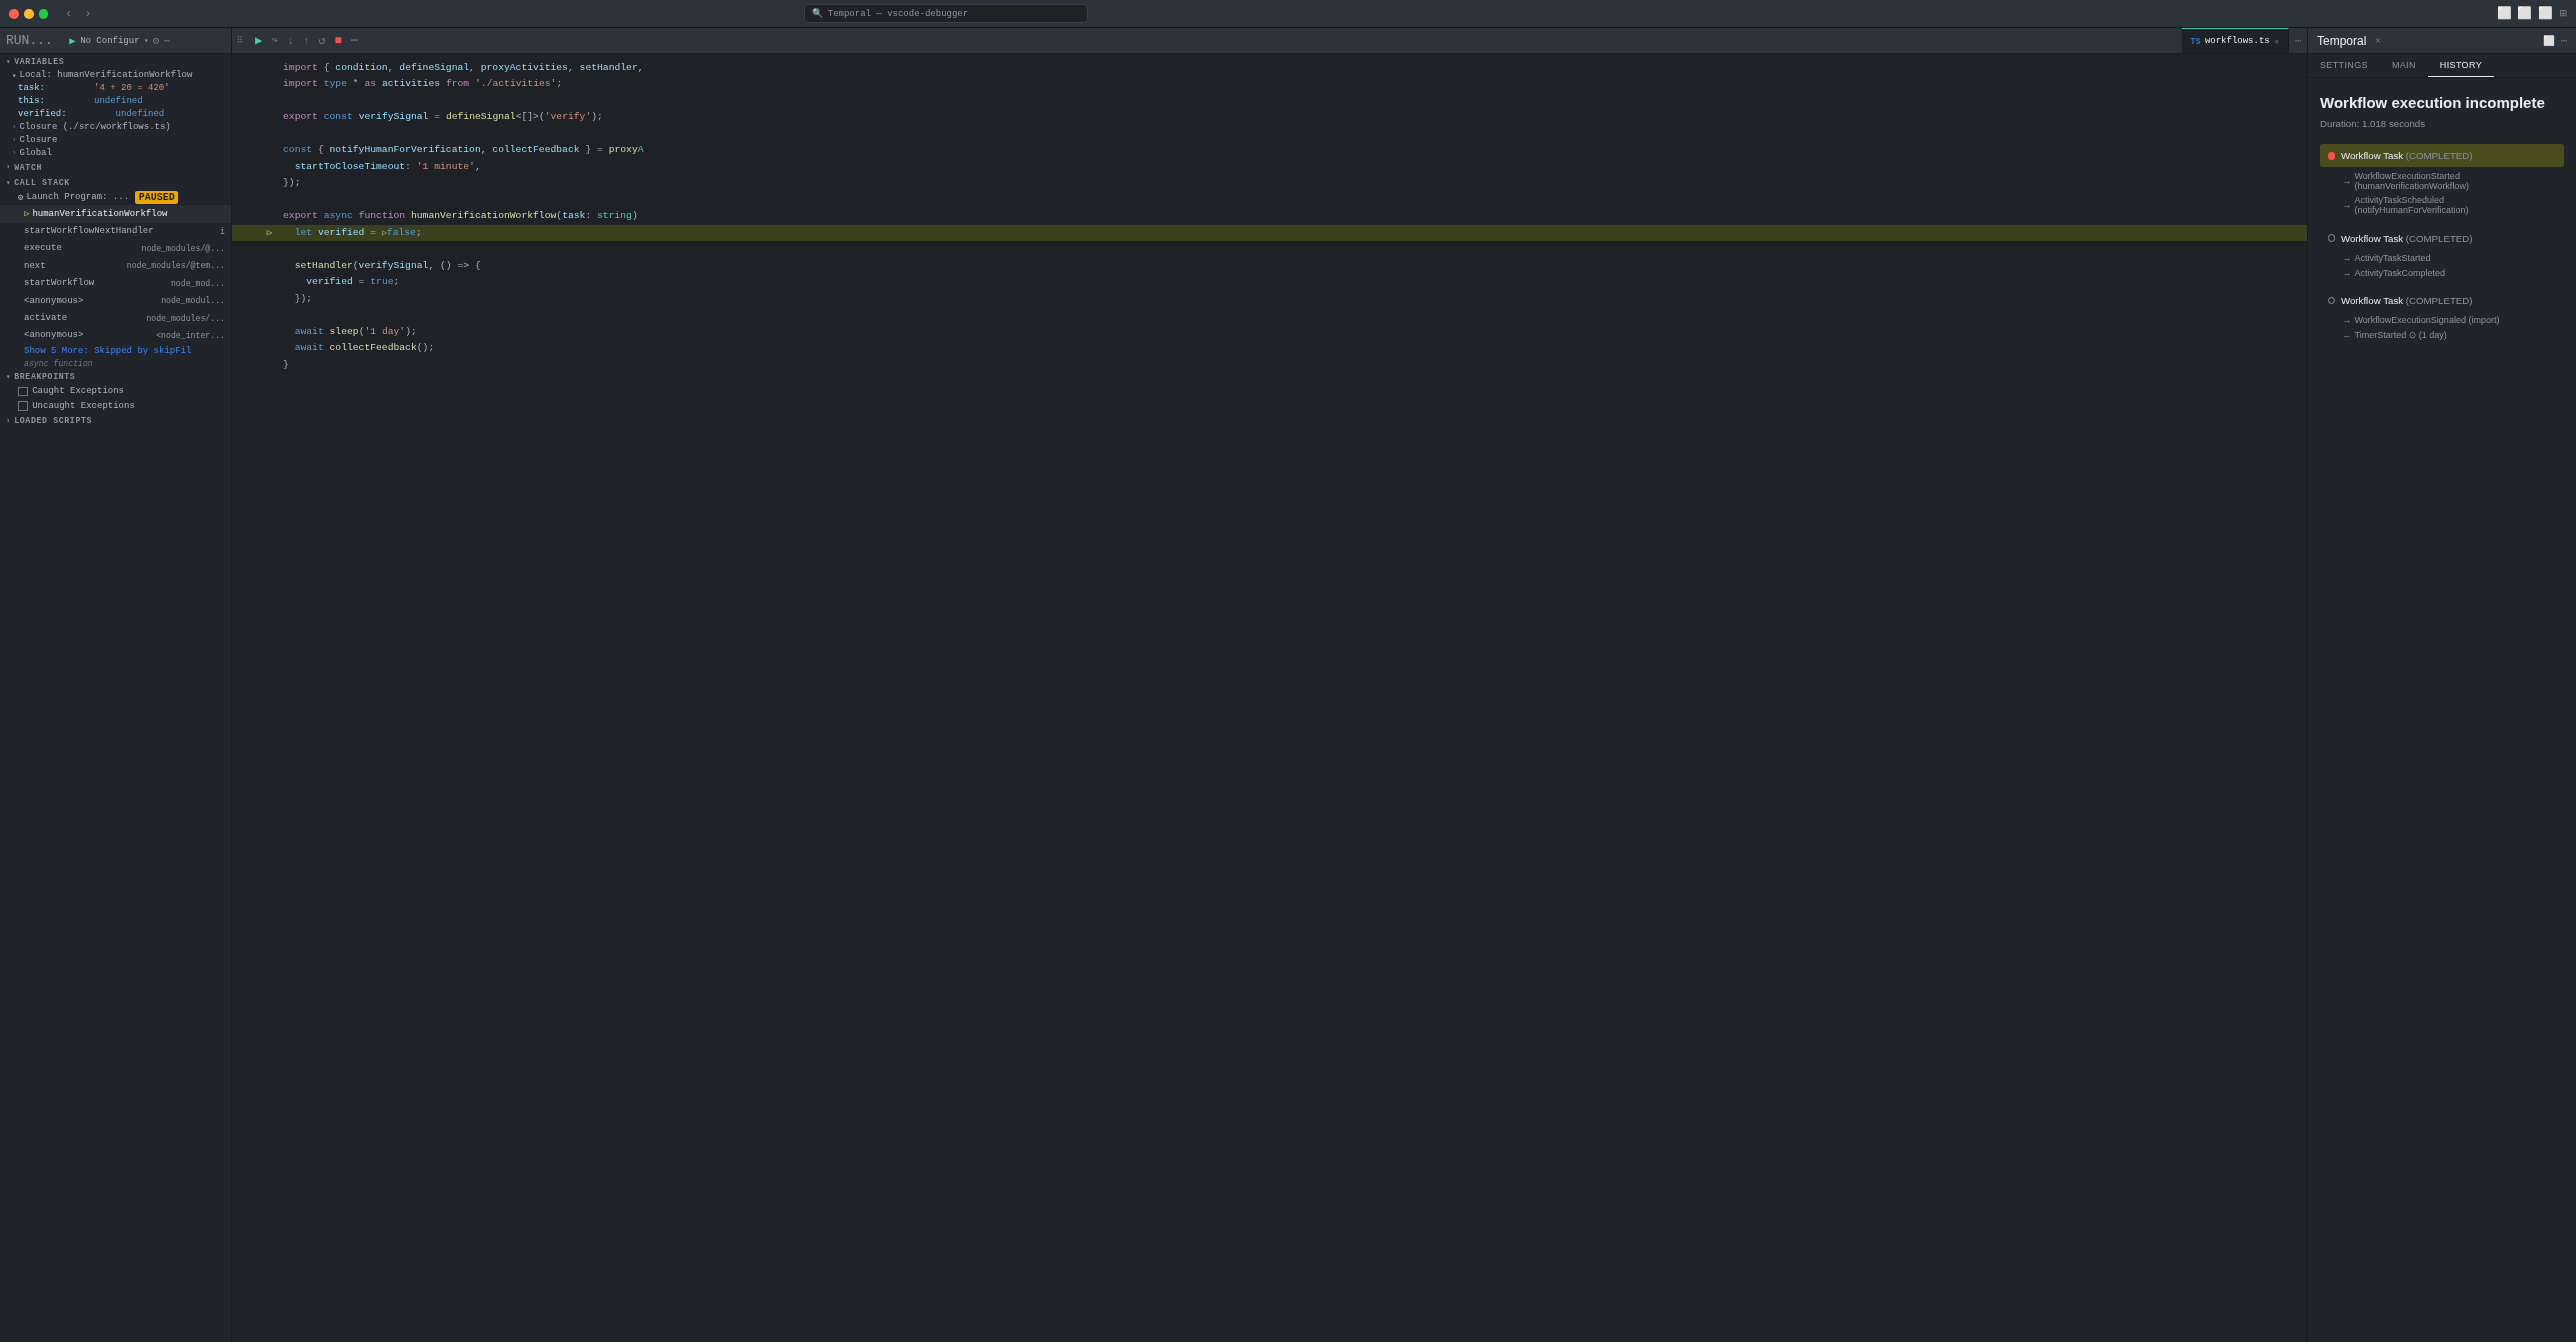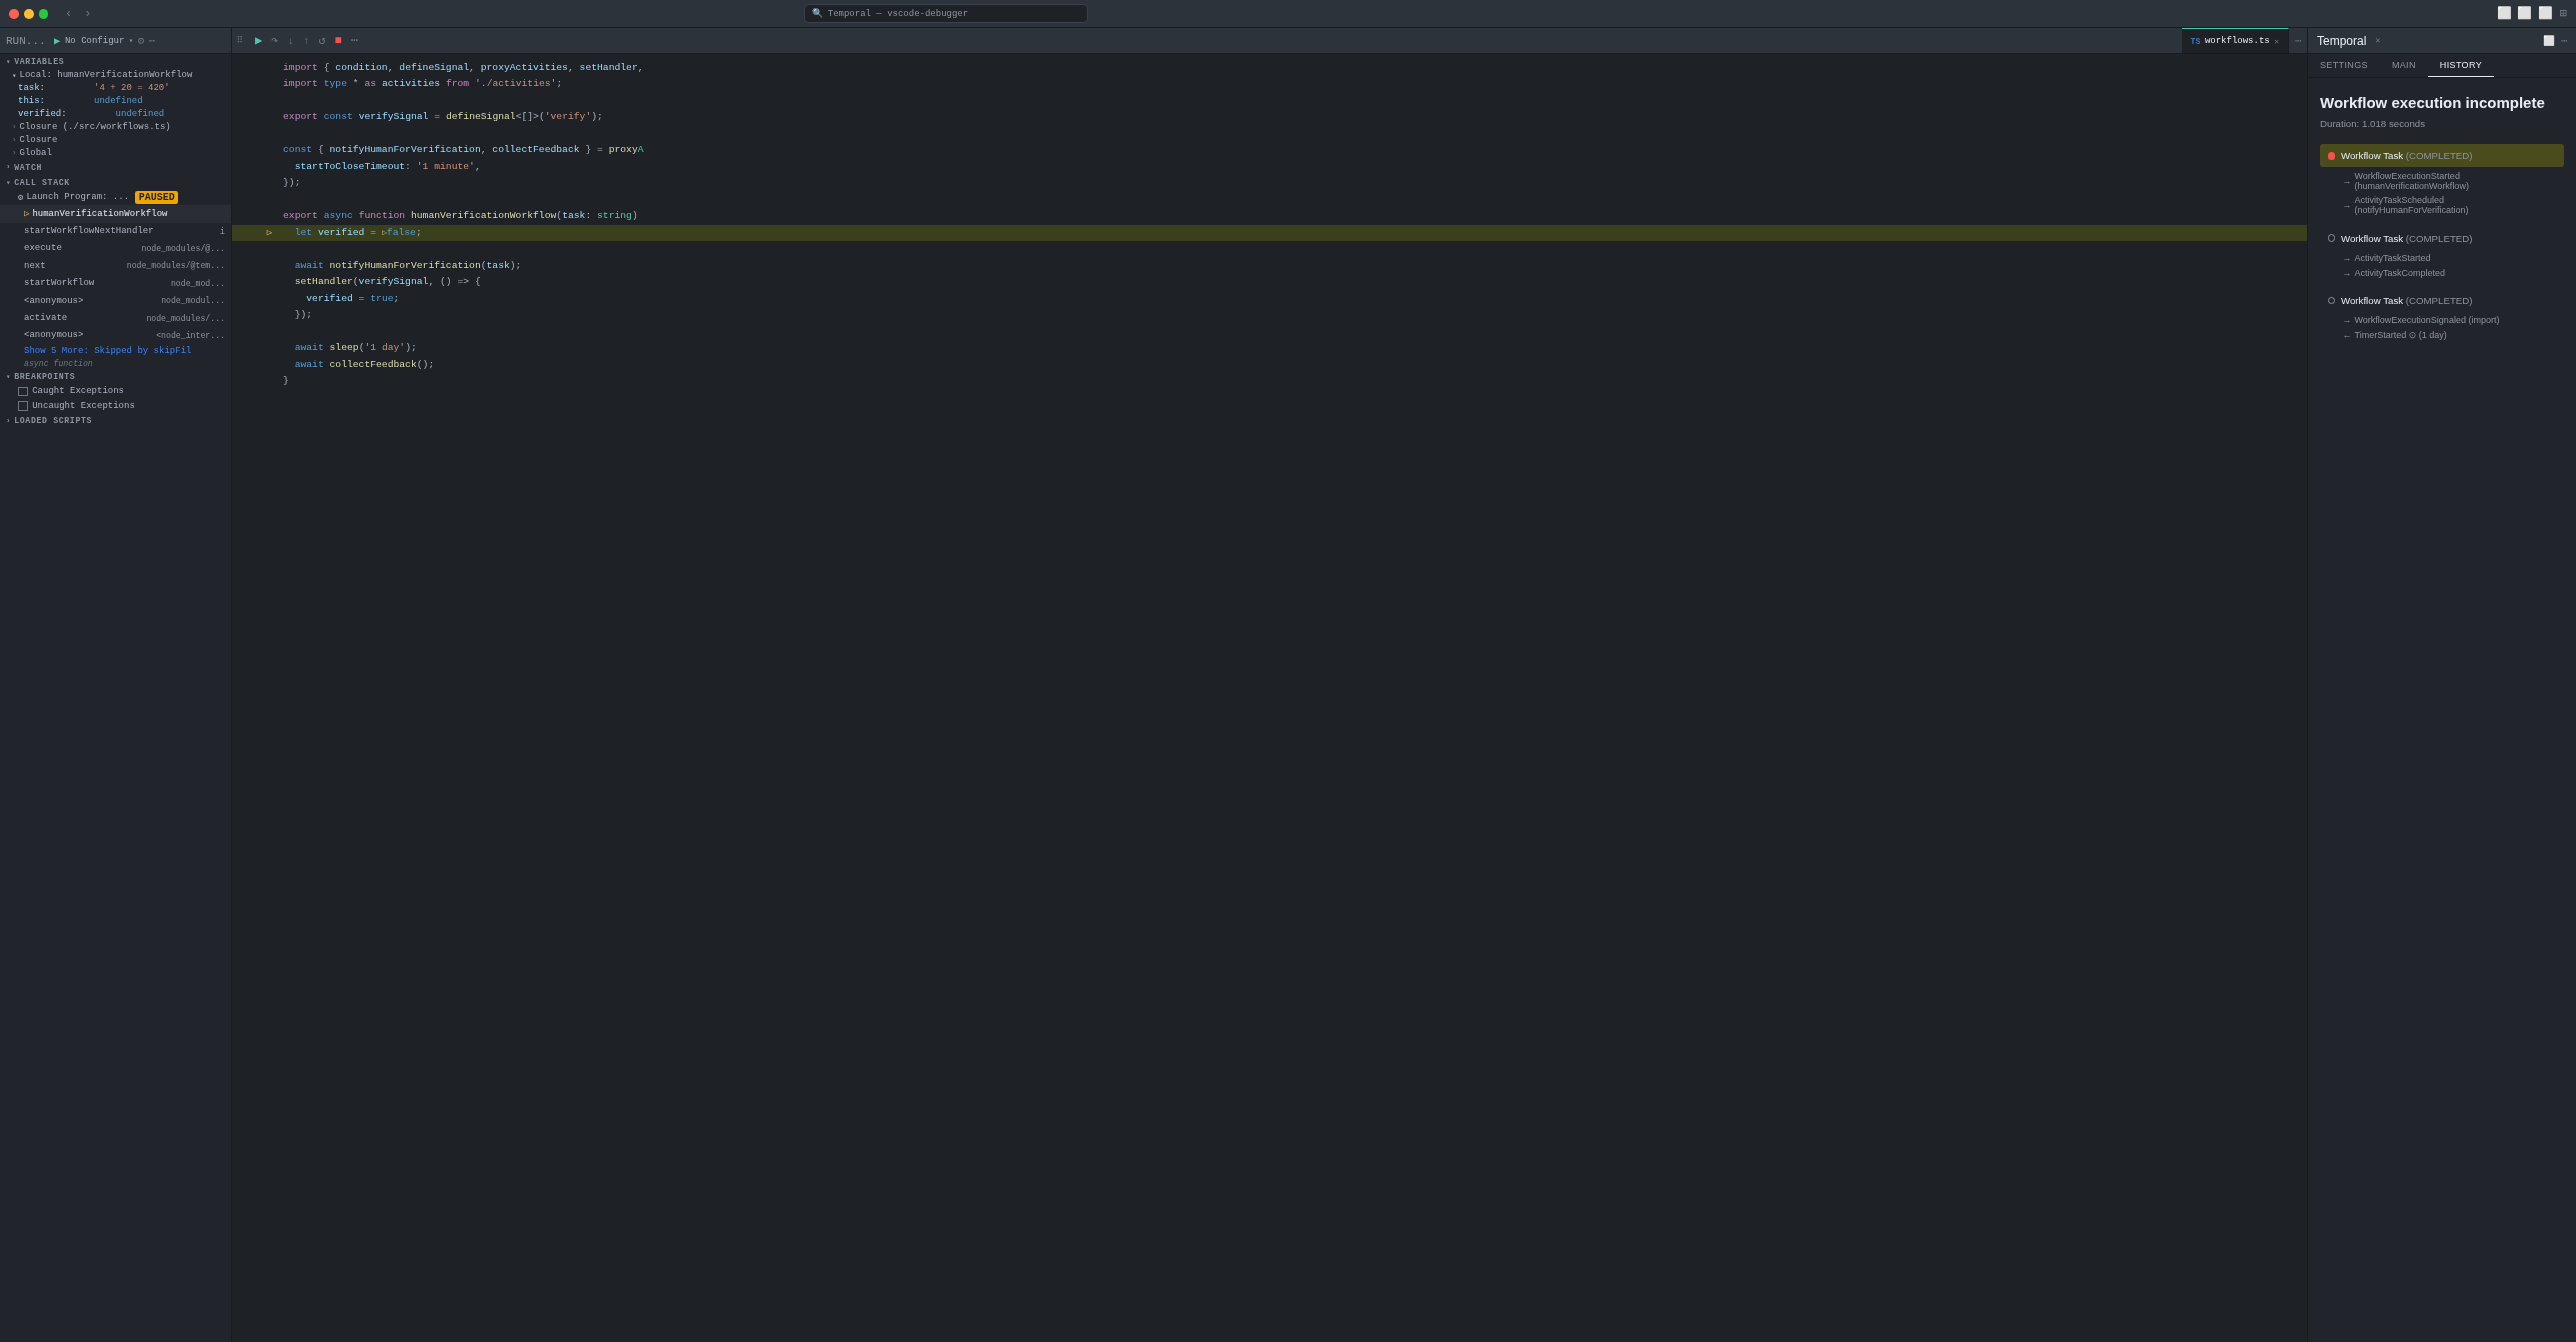--- a/index.html
+++ b/index.html
@@ -90,22 +90,22 @@
       height: 25.4px;
       display: flex;
       align-items: center;
       padding: 0 6px;
       gap: 4.5px;
       flex-shrink: 0;
       border-bottom: 0.7px solid #181c22;
     }
     .debug-toolbar .run-label {
       color: #8b949e;
-      font-size: 11px;
-      margin-right: 4px;
+      font-size: 13px;
+      margin-right: 12px;
     }
     .debug-toolbar .play-btn {
       color: #4ec9b0;
       font-size: 10.5px;
       cursor: pointer;
     }
     .debug-toolbar .config-name {
       color: #abb2bf;
       font-size: 9px;
       cursor: pointer;
@@ -708,25 +708,20 @@
         <span class="debug-arrow" style="color:#e5c07b;">▷</span>
         <span class="line-content">  <span class="kw2">let</span> <span class="var">verified</span> <span class="op">=</span> <span style="color:#e5c07b; font-size:8.2px;">▷</span><span class="bool">false</span><span class="punct">;</span></span>
       </div>
 
       <div class="code-line">
         <span class="line-num"></span>
         <span class="debug-arrow"></span>
         <span class="line-content"> </span>
       </div>
 
-      <div class="code-line">
-        <span class="line-num"></span>
-        <span class="debug-arrow"></span>
-        <span class="line-content">  <span class="kw2">await</span> <span class="fn">notifyHumanForVerification</span><span class="punct">(</span><span class="var">task</span><span class="punct">);</span></span>
-      </div>
 
       <div class="code-line">
         <span class="line-num"></span>
         <span class="debug-arrow"></span>
         <span class="line-content">  <span class="fn">setHandler</span><span class="punct">(</span><span class="var">verifySignal</span><span class="punct">, () =&gt; {</span></span>
       </div>
 
       <div class="code-line">
         <span class="line-num"></span>
         <span class="debug-arrow"></span>

